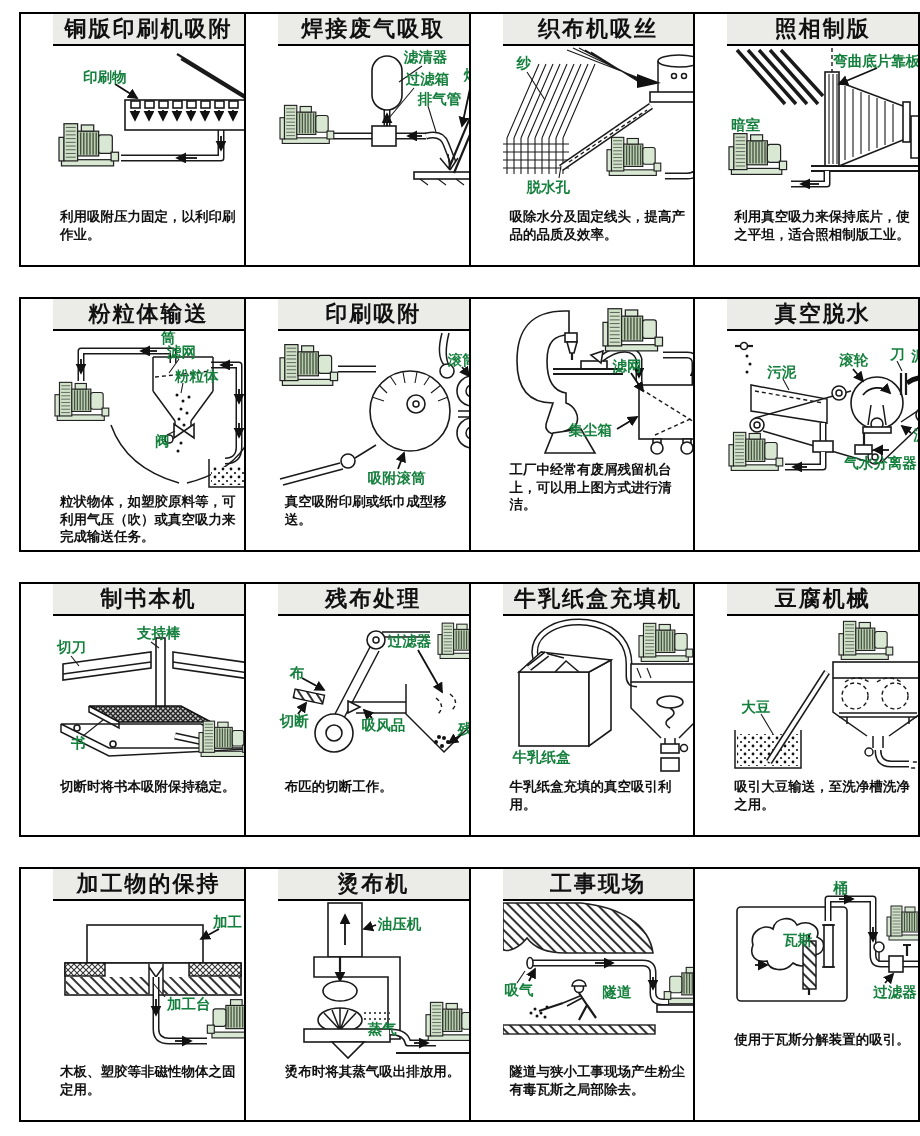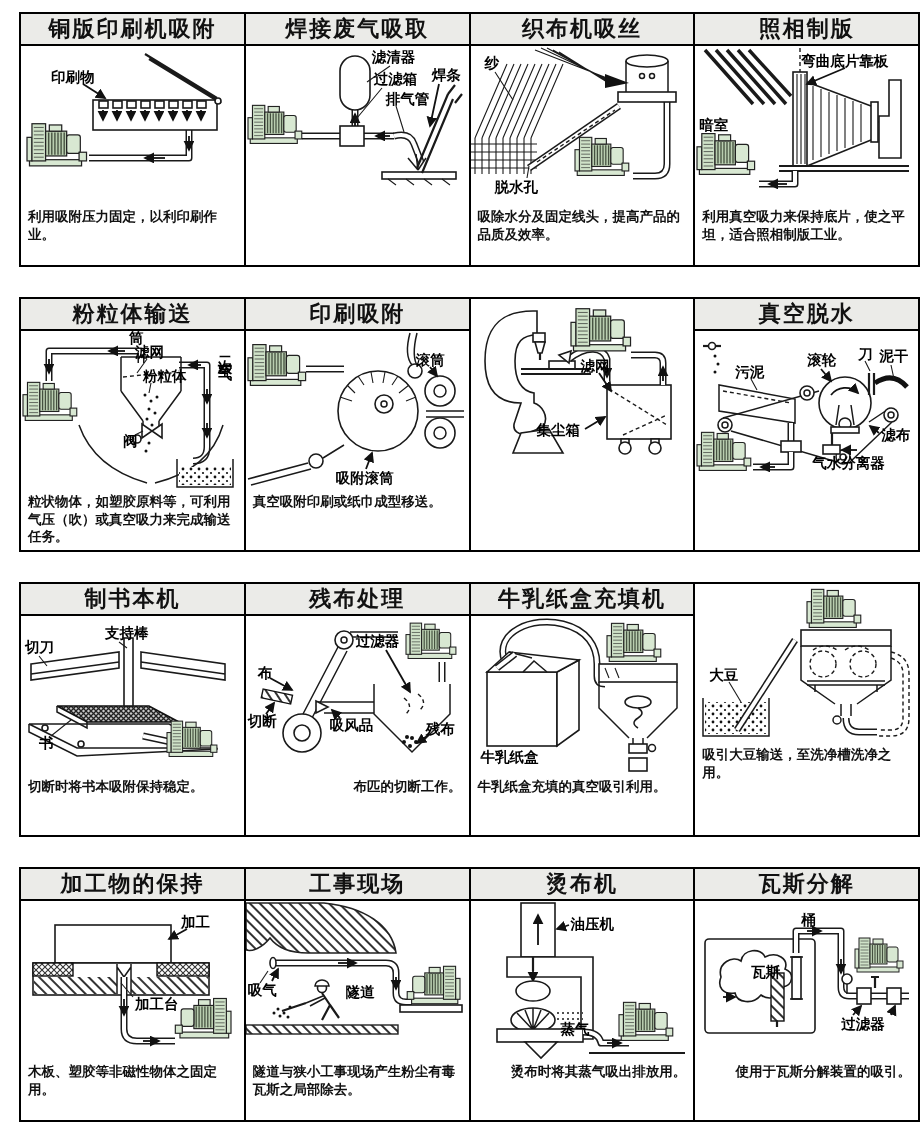--- a/index.html
+++ b/index.html
@@ -1,30 +1,30 @@
 <!DOCTYPE html>
 <html><head>
 <meta charset="utf-8">
 <style>
   html,body{margin:0;padding:0;background:#fff;}
   .page{width:920px;height:1136px;background:#fff;box-sizing:border-box;
         padding:12px 0 0 19px;font-family:"Liberation Sans","DejaVu Sans",sans-serif;}
   .row{display:flex;margin-bottom:30px;}
   .panel{width:268px;height:255px;border:2px solid #000;box-sizing:border-box;
-         background:#fff;display:flex;flex-direction:column;}
+         background:#fff;display:flex;flex-direction:column;padding-left:32px;}
   .panel + .panel{margin-left:-2px;}
   .ph{flex:0 0 30px;border-bottom:2px solid #000;background:#ebebe8;
       display:flex;align-items:center;justify-content:center;
       font-size:22px;font-weight:bold;letter-spacing:2px;color:#111;white-space:nowrap;}
   .pb{flex:0 0 160px;position:relative;overflow:hidden;}
   .pb svg{position:absolute;left:0;top:0;}
   .pc{flex:1;font-size:13.5px;font-weight:bold;line-height:17.5px;
       padding:2px 7px 0 7px;color:#111;}
-  .pc.ctr{text-align:right;}
-  .lbl{position:absolute;font-size:14.5px;font-weight:bold;color:#000000;
+  .pc.ctr{text-align:left;}
+  .lbl{position:absolute;font-size:14.5px;font-weight:bold;color:#15803d;
        white-space:nowrap;line-height:15px;}
   .lbl.v{writing-mode:vertical-rl;letter-spacing:3px;}
   
   .ln{stroke:#1a1a1a;stroke-width:1.5;fill:none;}
   .lnt{stroke:#1a1a1a;stroke-width:1.1;fill:none;}
   .lnT{stroke:#1a1a1a;stroke-width:2.2;fill:none;}
   .wh{fill:#fff;stroke:#1a1a1a;stroke-width:1.6;}
   .dsh{stroke:#1a1a1a;stroke-width:1.4;fill:none;stroke-dasharray:4 3;}
   .dot{stroke:#1a1a1a;stroke-width:1.6;fill:none;stroke-dasharray:2 3;}
   .pO{stroke:#1a1a1a;stroke-width:7;fill:none;stroke-linejoin:round;}
@@ -300,20 +300,21 @@
             <path class="pI" d="M192,86 V64 Q192,56 184,56 H160"></path>
           <line class="arr" x1="136" y1="66" x2="136" y2="78" marker-end="url(#ah)"></line>
           <line class="arr" x1="192" y1="82" x2="192" y2="68" marker-end="url(#ah)"></line>
           <line class="arr" x1="128" y1="74" x2="140" y2="92" marker-end="url(#ah)"></line>
           <line class="arr" x1="114" y1="130" x2="134" y2="118" marker-end="url(#ah)"></line>
           <use href="#blower" transform="translate(100,6) scale(0.62)"></use>
         </svg>
         <div class="lbl" style="left:110px;top:60px">滤网</div>
         <div class="lbl" style="left:66px;top:124px">集尘箱</div>
       </div>
+      <div class="pc">工厂中经常有废屑残留机台上，可以用上图方式进行清洁。</div>
     </div>
 
     <div class="panel">
       <div class="ph">真空脱水</div>
       <div class="pb">
         <svg width="218" height="160" viewBox="0 0 218 160">
           <line class="lnT" x1="8" y1="15" x2="26" y2="15"></line>
             <circle class="wh" cx="17" cy="15" r="3.5"></circle>
           <circle class="blk" cx="20" cy="25" r="1.5"></circle>
             <circle class="blk" cx="23" cy="33" r="1.5"></circle>
@@ -449,20 +450,21 @@
           <circle class="ln" cx="181" cy="132" r="3.5"></circle>
           <rect class="wh" x="158" y="142" width="18" height="13"></rect>
           <use href="#blower" transform="translate(136,4) scale(0.56)"></use>
         </svg>
         <div class="lbl" style="left:10px;top:134px">牛乳纸盒</div>
       </div>
       <div class="pc">牛乳纸盒充填的真空吸引利用。</div>
     </div>
 
     <div class="panel">
+      <div class="ph">豆腐机械</div>
       <div class="pb">
         <svg width="218" height="160" viewBox="0 0 218 160">
           <path class="dsh" d="M196,68 Q214,72 214,90 V134 Q214,152 196,152 H184"></path>
           <path class="dsh" d="M196,74 Q208,78 208,90 V134 Q208,146 196,146 H184"></path>
           <path class="ln" d="M8,114 V152 H74 V114"></path>
           <rect x="10" y="118" width="62" height="32" fill="url(#dots)"></rect>
           <path class="pO" d="M42,146 L100,56"></path>
             <path class="pI" d="M42,146 L100,56"></path>
           <rect class="wh" x="106" y="46" width="90" height="16"></rect>
           <path class="ln" d="M106,62 V96 L140,120 M196,62 V96 L162,120 M146,120 V132 M156,120 V132"></path>
@@ -500,20 +502,48 @@
           <line class="arr" x1="103" y1="98" x2="103" y2="114" marker-end="url(#ah)"></line>
           <line class="arr" x1="122" y1="140" x2="138" y2="140" marker-end="url(#ah)"></line>
           <line class="arr" x1="166" y1="28" x2="148" y2="38" marker-end="url(#ah)"></line>
           <path class="lnt" d="M112,96 L100,82"></path>
           <use href="#blower" transform="translate(210,94) scale(-0.58,0.58)"></use>
         </svg>
         <div class="lbl" style="left:160px;top:14px">加工</div>
         <div class="lbl" style="left:114px;top:96px">加工台</div>
       </div>
       <div class="pc">木板、塑胶等非磁性物体之固定用。</div>
+    </div>
+
+    <div class="panel">
+      <div class="ph">烫布机</div>
+      <div class="pb">
+        <svg width="218" height="160" viewBox="0 0 218 160">
+          <rect class="wh" x="50" y="2" width="34" height="54"></rect>
+          <line class="arr" x1="67" y1="44" x2="67" y2="14" marker-end="url(#ah)"></line>
+          <path class="wh" d="M36,56 H122 V138 H110 V76 H36 Z"></path>
+          <line class="lnT" x1="62" y1="56" x2="62" y2="70"></line>
+          <line class="arr" x1="62" y1="70" x2="62" y2="80" marker-end="url(#ah)"></line>
+          <ellipse class="wh" cx="62" cy="90" rx="17" ry="10"></ellipse>
+          <ellipse class="wh" cx="62" cy="119" rx="22" ry="12"></ellipse>
+          <path class="ln" d="M62,129 L46,112 M62,129 L54,109 M62,129 L62,107 M62,129 L70,109 M62,129 L78,112"></path>
+          <rect class="wh" x="26" y="128" width="86" height="13"></rect>
+          <polygon class="wh" points="54,141 70,157 86,141"></polygon>
+          <path class="dot" d="M86,112 H112 M86,118 H112"></path>
+          <path class="pO" d="M112,131 Q128,131 130,142 H158"></path>
+            <path class="pI" d="M112,131 Q128,131 130,142 H158"></path>
+          <line class="arr" x1="136" y1="142" x2="150" y2="142" marker-end="url(#ah)"></line>
+          <line class="lnT" x1="118" y1="152" x2="214" y2="152"></line>
+          <line class="arr" x1="98" y1="24" x2="86" y2="28" marker-end="url(#ah)"></line>
+          <use href="#blower" transform="translate(148,98) scale(0.56)"></use>
+        </svg>
+        <div class="lbl" style="left:100px;top:16px">油压机</div>
+        <div class="lbl" style="left:90px;top:121px">蒸气</div>
+      </div>
+      <div class="pc ctr">烫布时将其蒸气吸出排放用。</div>
     </div>
 
     <div class="panel">
       <div class="ph">工事现场</div>
       <div class="pb">
         <svg width="218" height="160" viewBox="0 0 218 160">
           <path d="M0,2 H78 C118,6 146,24 150,52 L62,52 C42,52 30,45 24,37 C16,47 6,51 0,49 Z" fill="url(#hatch)" stroke="#222" stroke-width="1.6"></path>
           <rect x="0" y="124" width="152" height="9" fill="url(#hatch)" stroke="#222" stroke-width="1.4"></rect>
           <path class="pO" d="M28,62 H140 Q150,62 150,72 V92 Q150,101 160,101 H166"></path>
           <path class="pI" d="M28,62 H140 Q150,62 150,72 V92 Q150,101 160,101 H166"></path>
@@ -537,49 +567,20 @@
           <path class="lnt" d="M14,82 L22,70"></path>
           <use href="#blower" transform="translate(214,62) scale(-0.55,0.55)"></use>
         </svg>
         <div class="lbl" style="left:2px;top:82px">吸气</div>
         <div class="lbl" style="left:100px;top:84px">隧道</div>
       </div>
       <div class="pc">隧道与狭小工事现场产生粉尘有毒瓦斯之局部除去。</div>
     </div>
 
     <div class="panel">
-      <div class="ph">烫布机</div>
-      <div class="pb">
-        <svg width="218" height="160" viewBox="0 0 218 160">
-          <rect class="wh" x="50" y="2" width="34" height="54"></rect>
-          <line class="arr" x1="67" y1="44" x2="67" y2="14" marker-end="url(#ah)"></line>
-          <path class="wh" d="M36,56 H122 V138 H110 V76 H36 Z"></path>
-          <line class="lnT" x1="62" y1="56" x2="62" y2="70"></line>
-          <line class="arr" x1="62" y1="70" x2="62" y2="80" marker-end="url(#ah)"></line>
-          <ellipse class="wh" cx="62" cy="90" rx="17" ry="10"></ellipse>
-          <ellipse class="wh" cx="62" cy="119" rx="22" ry="12"></ellipse>
-          <path class="ln" d="M62,129 L46,112 M62,129 L54,109 M62,129 L62,107 M62,129 L70,109 M62,129 L78,112"></path>
-          <rect class="wh" x="26" y="128" width="86" height="13"></rect>
-          <polygon class="wh" points="54,141 70,157 86,141"></polygon>
-          <path class="dot" d="M86,112 H112 M86,118 H112"></path>
-          <path class="pO" d="M112,131 Q128,131 130,142 H158"></path>
-            <path class="pI" d="M112,131 Q128,131 130,142 H158"></path>
-          <line class="arr" x1="136" y1="142" x2="150" y2="142" marker-end="url(#ah)"></line>
-          <line class="lnT" x1="118" y1="152" x2="214" y2="152"></line>
-          <line class="arr" x1="98" y1="24" x2="86" y2="28" marker-end="url(#ah)"></line>
-          <use href="#blower" transform="translate(148,98) scale(0.56)"></use>
-        </svg>
-        <div class="lbl" style="left:100px;top:16px">油压机</div>
-        <div class="lbl" style="left:90px;top:121px">蒸气</div>
-      </div>
-      <div class="pc ctr">烫布时将其蒸气吸出排放用。</div>
-    </div>
-
-    <div class="panel">
-      <div class="ph">瓦斯分解</div>
       <div class="pb">
         <svg width="218" height="160" viewBox="0 0 218 160">
           <rect class="wh" x="10" y="38" width="110" height="94" rx="4"></rect>
           <path class="wh" d="M26,76 C22,62 38,54 46,60 C48,48 66,46 70,56 C82,50 94,58 90,68 C100,72 98,84 88,86 C88,96 74,100 66,94 C58,104 42,102 40,92 C28,94 22,86 26,76 Z"></path>
           <line class="arr" x1="28" y1="96" x2="40" y2="96" marker-end="url(#ah)"></line>
           <rect x="76" y="72" width="13" height="48" fill="url(#hatch)" stroke="#111" stroke-width="1.4"></rect>
           <path class="lnT" d="M82,66 V72 M82,120 V126"></path>
           <rect class="wh" x="97" y="56" width="9" height="42"></rect>
           <path class="ln" d="M95,56 H108 M95,98 H108"></path>
           <path class="pO" d="M101,52 V30 H146 V86 Q146,95 154,95 H214"></path>

